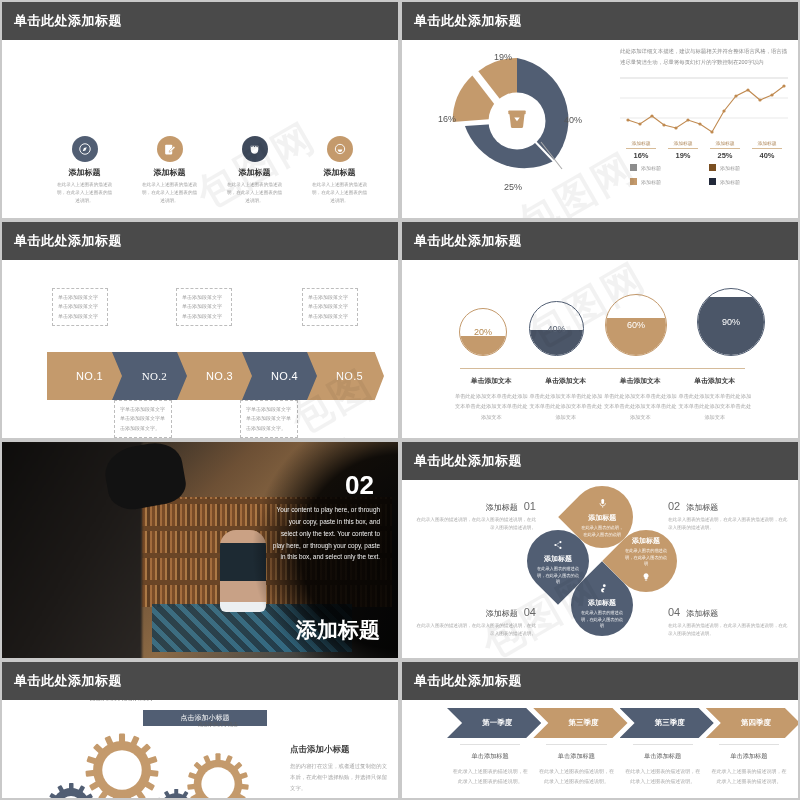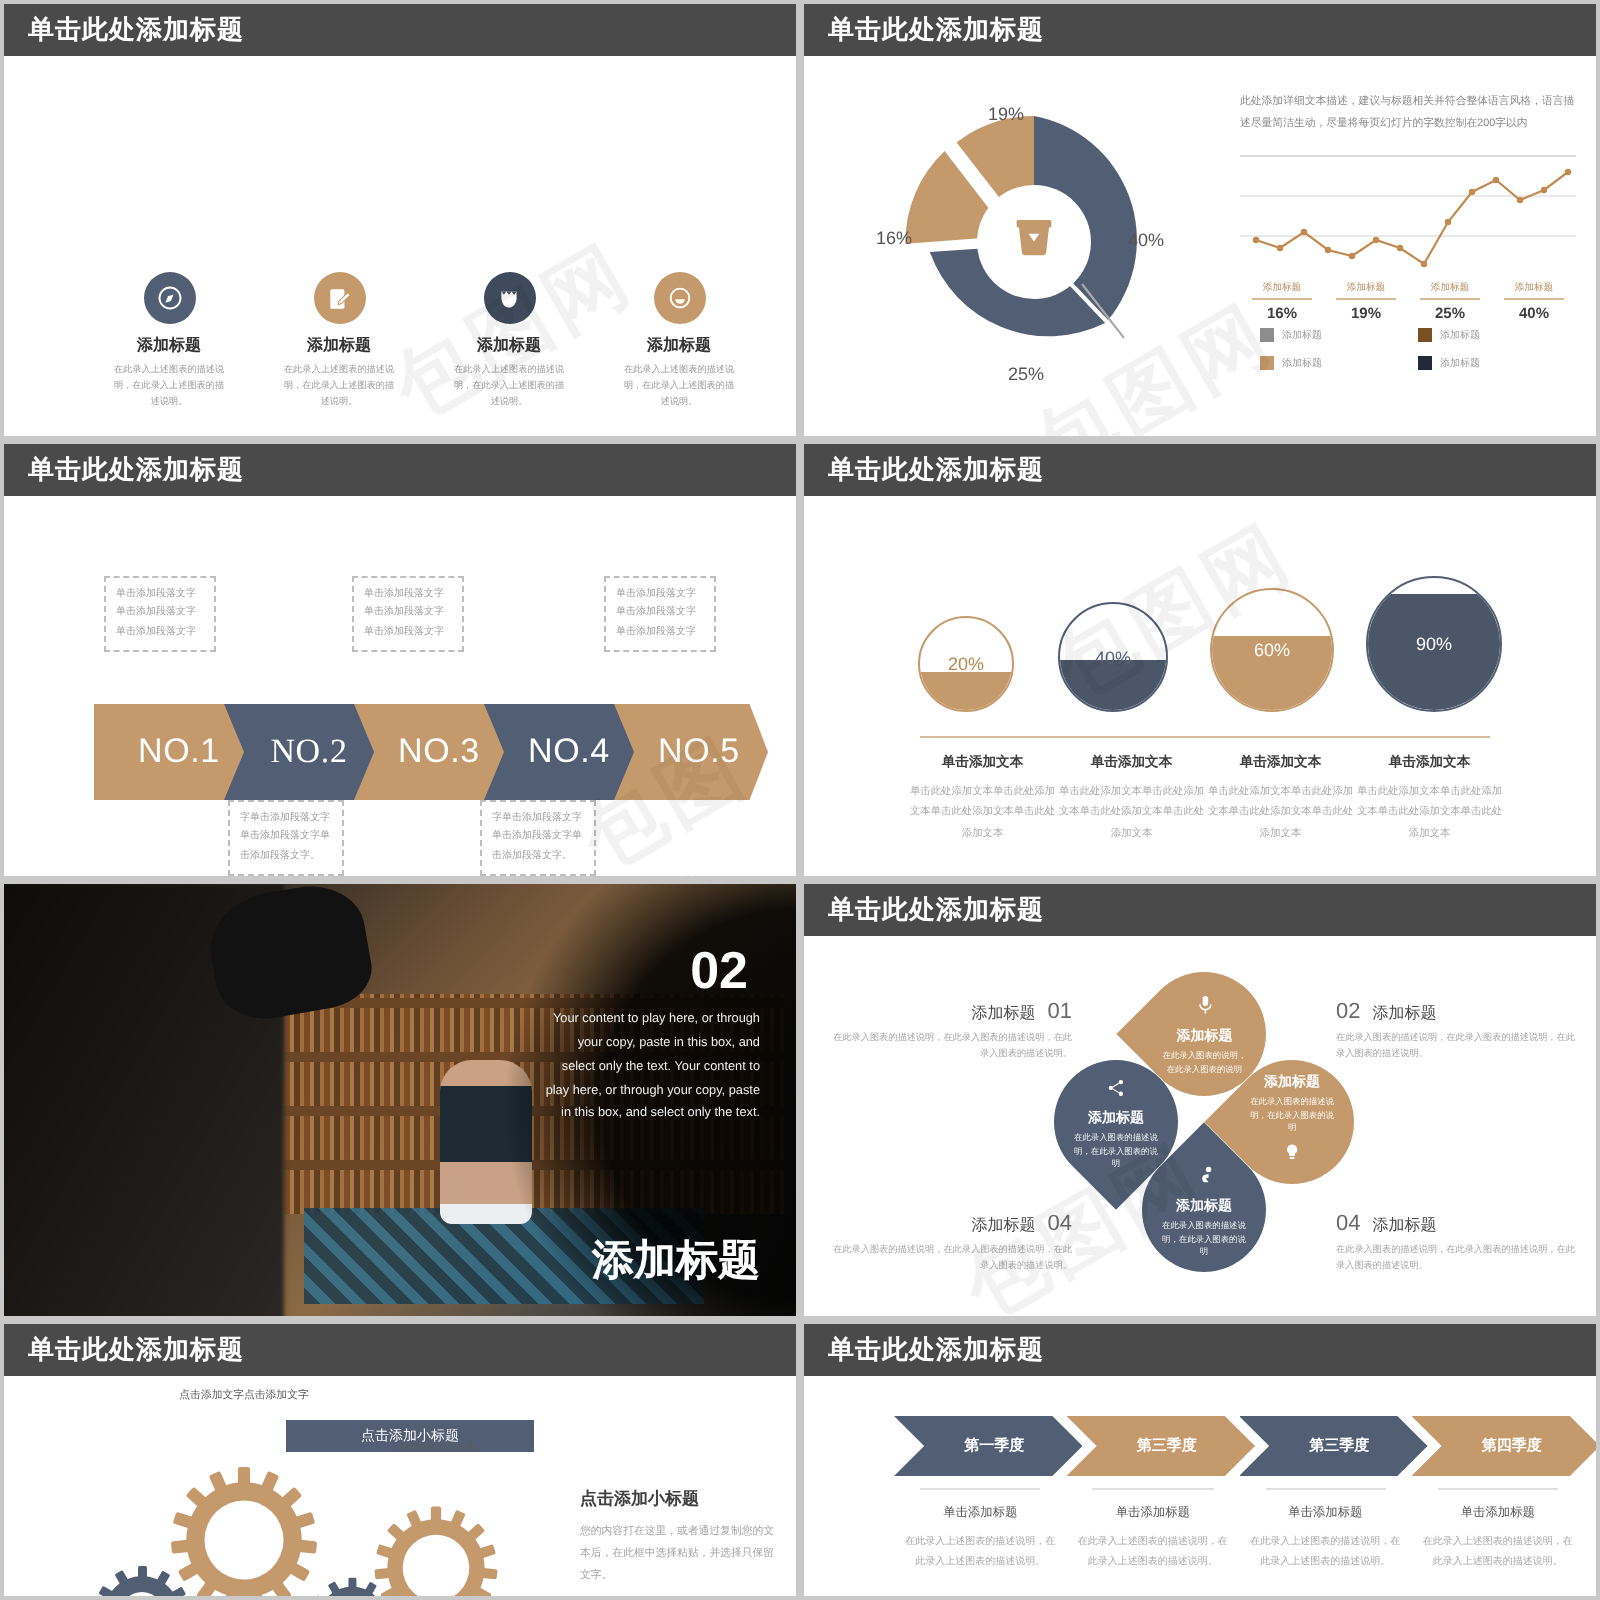--- a/index.html
+++ b/index.html
@@ -21,21 +21,21 @@
     overflow: hidden;
     border: 2px solid #c9c9c9;
   }
   .slide-inner {
     position: absolute;
     left: 0; top: 0; right: 0; bottom: 0;
     background: #fff;
     overflow: hidden;
   }
   .hdr {
-    height: 26px;
+    height: 38px;
     background: #4a4a4a;
     display: flex; align-items: center;
     padding-left: 12px;
     position: relative;
     z-index: 5;
   }
   .hdr-txt {
     color: #ffffff;
     font-size: 13px;
     font-weight: bold;
@@ -94,21 +94,21 @@
   .kval { font-size: 7.5px; font-weight: bold; color: #3e3e3e; margin-top: 2px; }
   .legend { position: absolute; left: 228px; top: 136px; width: 158px;
     display: grid; grid-template-columns: 1fr 1fr; row-gap: 7px; }
   .lg { display: flex; align-items: center; gap: 4px; }
   .lgsw { width: 7px; height: 7px; }
   .lgtx { font-size: 5px; color: #9b9b9b; }
 
   
   .chevrow { position: absolute; left: 45px; top: 104px; width: 345px; height: 48px; display: flex; }
   .chev { position: relative; height: 48px; display: flex; align-items: center; justify-content: center;
-    color: #fff; font-size: 17px; margin-right: -12px; }
+    color: #fff; font-size: 11px; margin-right: -12px; }
   .chev span { position: relative; z-index: 2; padding-left: 8px; letter-spacing: .3px; }
   .tbox { position: absolute; border: 1px dashed #bdbdbd; padding: 4px 5px;
     font-size: 5px; color: #9c9c9c; line-height: 1.85; background: #fff; }
 
   
   .gauges { position: absolute; left: 55px; top: 40px; width: 290px; height: 68px; }
   .gg { position: absolute; border-radius: 50%; overflow: hidden; background: #fff; }
   .gfill { position: absolute; left: 0; right: 0; bottom: 0; }
   .gtx { position: absolute; left: 0; right: 0; top: 50%; transform: translateY(-50%);
     text-align: center; font-size: 9px; z-index: 3; }
@@ -388,21 +388,21 @@
             <div class="gtx" style="color:#b5884f;">20%</div>
           </div>
           <div class="gg" style="left:72px;bottom:0;width:55px;height:55px;border:1.6px solid #515e73;">
             <div class="gfill" style="height:48%;background:#4b5668;"></div>
             <div class="gtx" style="color:#5a6475;">40%</div>
           </div>
           <div class="gg" style="left:148px;bottom:0;width:62px;height:62px;border:1.6px solid #c49a6c;">
             <div class="gfill" style="height:62%;background:#c49a6c;"></div>
             <div class="gtx" style="color:#fff;">60%</div>
           </div>
-          <div class="gg" style="left:226px;bottom:0;width:68px;height:68px;border:1.8px solid #515e73;">
+          <div class="gg" style="left:240px;bottom:0;width:68px;height:68px;border:1.8px solid #515e73;">
             <div class="gfill" style="height:88%;background:#4b5668;border-radius:0 0 50% 50%;"></div>
             <div class="gtx" style="color:#fff;">90%</div>
           </div>
         </div>
 
         <div class="grule"></div>
 
         <div class="gcaps">
           <div class="gcap">
             <div class="gcapt">单击添加文本</div>

